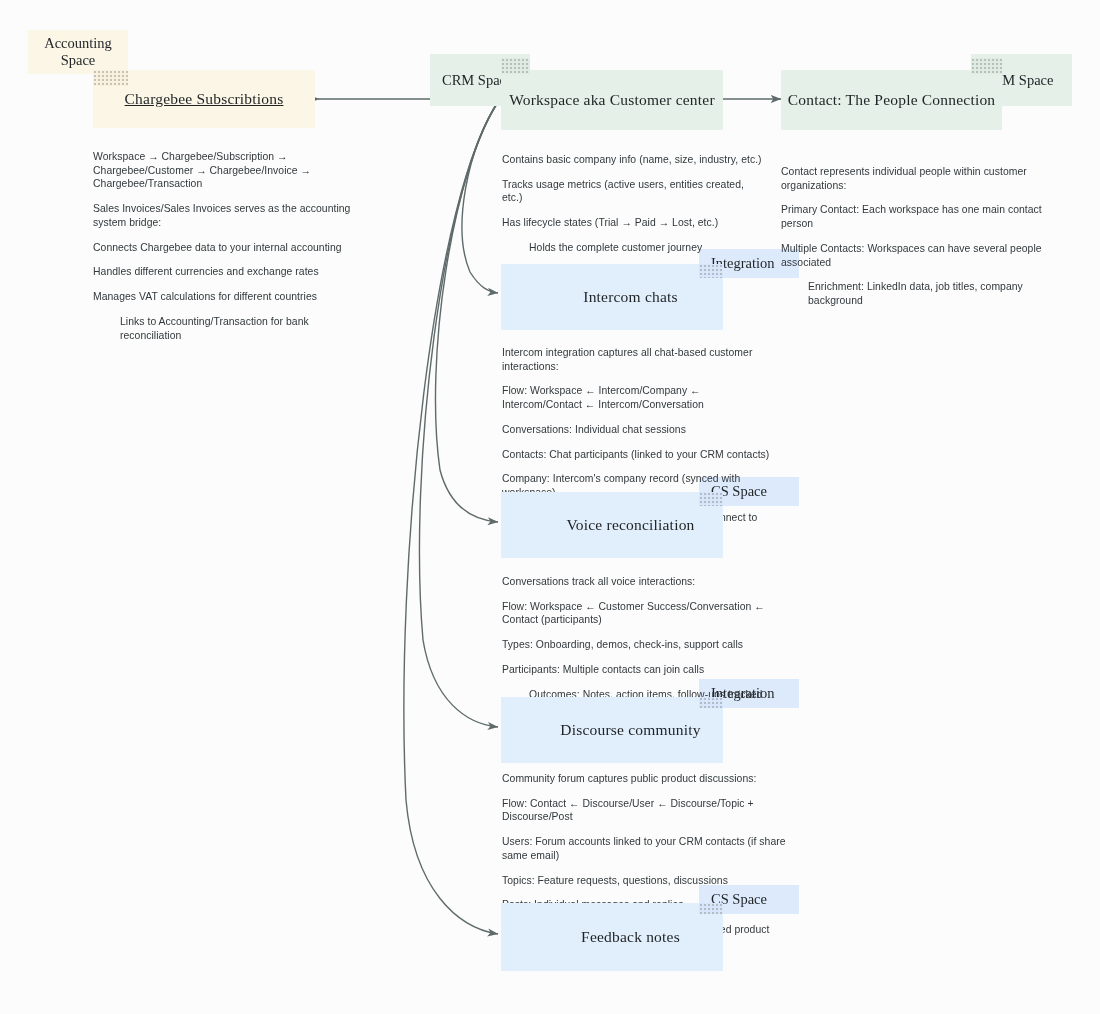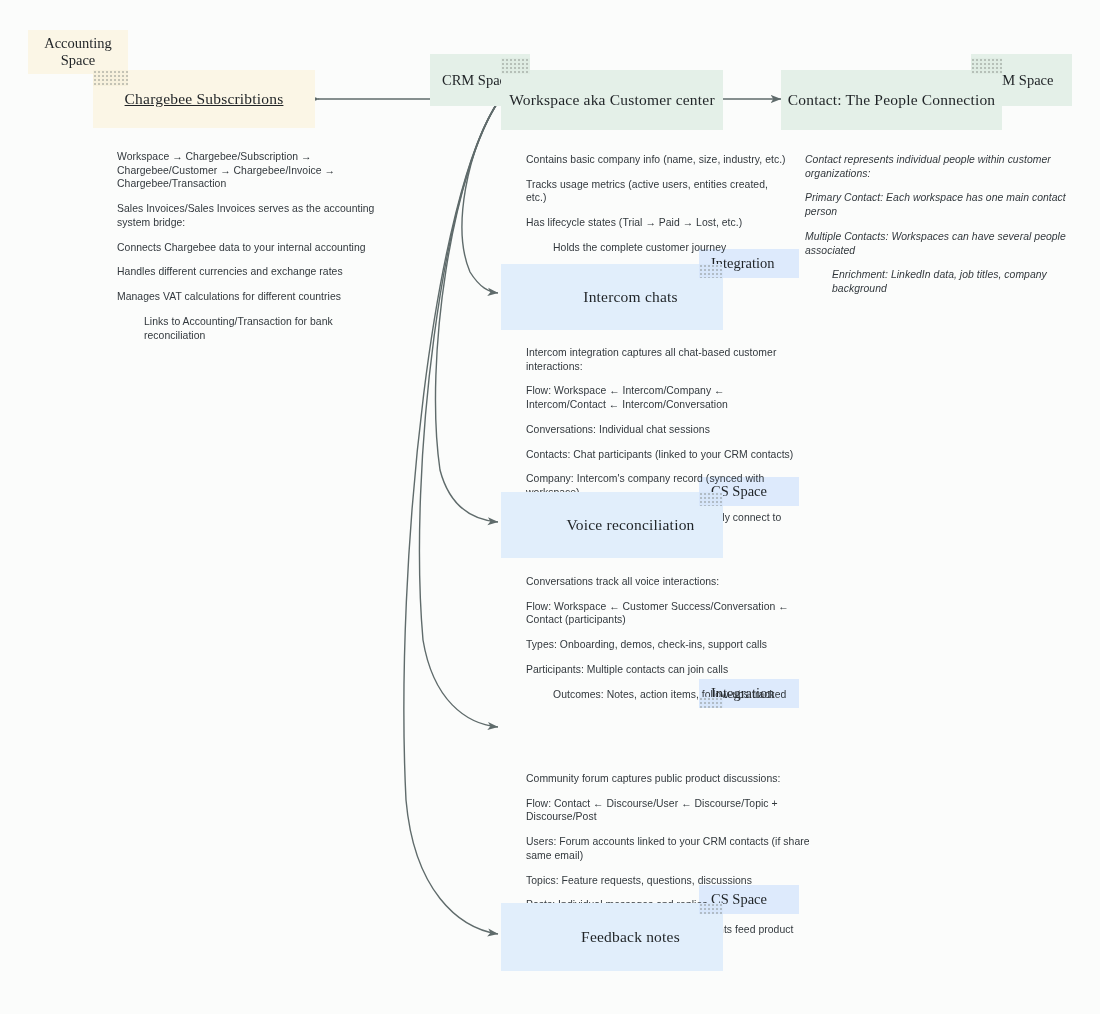--- a/index.html
+++ b/index.html
@@ -76,21 +76,20 @@
     background-size: 4px 4px;
   }
   .overlap.cream { background-color: #f7f1dd; }
   .overlap.mint  { background-color: #dfece3; }
   .overlap.blue  { background-color: #d7e6fa; }
 
   
   .notes {
     position: absolute;
     z-index: 2;
-    margin-left: 24px;
   }
   .notes p {
     margin: 0 0 11px 0;
     font-family: "Liberation Sans", sans-serif;
     font-size: 10.4px;
     line-height: 1.32;
     color: #32383d;
     letter-spacing: 0.05px;
   }
   .notes p:last-child { margin-bottom: 0; padding-left: 27px; }
@@ -159,21 +158,21 @@
 
   <div class="tag mint" style="left:971px; top:22px; width:101px; height:52px; padding:0 12px; justify-content:flex-start;">
     <span>CRM Space</span>
   </div>
 
   <div class="node mint" style="left:781px; top:70px; width:221px; height:60px;">
     <span>Contact: The People Connection</span>
   </div>
   <div class="overlap mint" style="left:971px; top:58px; width:31px; height:16px;"></div>
 
-  <div class="notes" style="left:781px; top:153px; width:290px;font-style:italic;">
+  <div class="notes" style="left:781px; top:165px; width:290px;">
     <p>Contact represents individual people within customer organizations:</p>
     <p>Primary Contact: Each workspace has one main contact person</p>
     <p>Multiple Contacts: Workspaces can have several people associated</p>
     <p>Enrichment: LinkedIn data, job titles, company background</p>
   </div>
 
   <div class="tag blue" style="left:699px; top:249px; width:100px; height:29px; padding:0 12px; justify-content:flex-start;">
     <span>Integration</span>
   </div>
 
@@ -205,20 +204,23 @@
     <p>Flow: Workspace ← Customer Success/Conversation ← Contact (participants)</p>
     <p>Types: Onboarding, demos, check-ins, support calls</p>
     <p>Participants: Multiple contacts can join calls</p>
     <p>Outcomes: Notes, action items, follow-ups tracked</p>
   </div>
 
   <div class="tag blue" style="left:699px; top:679px; width:100px; height:29px; padding:0 12px; justify-content:flex-start;">
     <span>Integration</span>
   </div>
 
+  <div class="node blue" style="left:501px; top:697px; width:222px; height:66px;">
+    <span>Discourse community</span>
+  </div>
   <div class="overlap blue" style="left:699px; top:697px; width:24px; height:11px;"></div>
 
   <div class="notes" style="left:502px; top:772px; width:300px;">
     <p>Community forum captures public product discussions:</p>
     <p>Flow: Contact ← Discourse/User ← Discourse/Topic + Discourse/Post</p>
     <p>Users: Forum accounts linked to your CRM contacts (if share same email)</p>
     <p>Topics: Feature requests, questions, discussions</p>
     <p>Posts: Individual messages and replies</p>
     <p>Product feedback: Community insights feed product decisions</p>
   </div>

